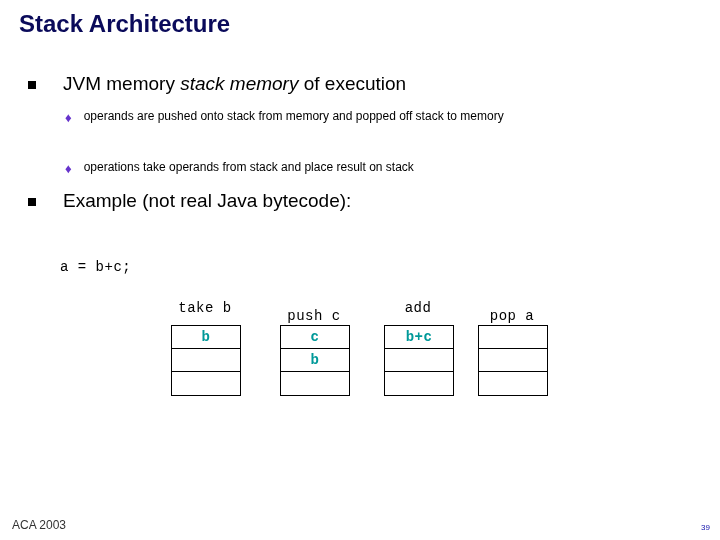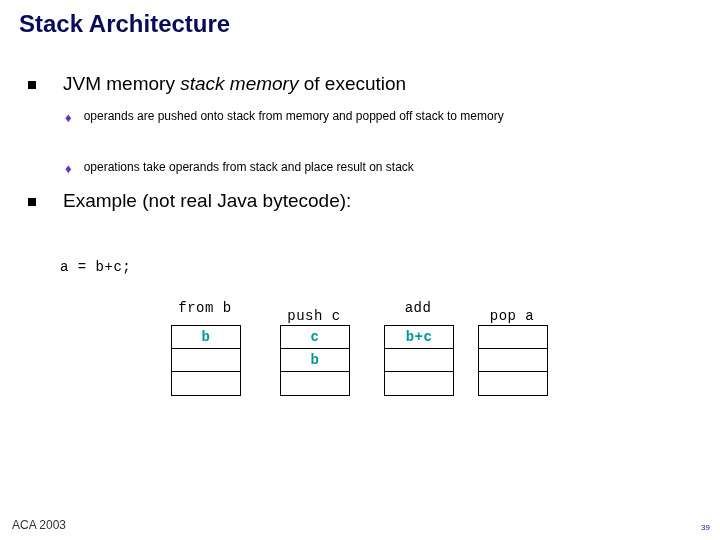--- a/index.html
+++ b/index.html
@@ -160,21 +160,21 @@
     <span class="bullet2-text">operations take operands from stack and place result on stack</span>
   </div>
 
   <div class="bullet1" style="left:28px; top:189px;">
     <span class="bullet1-marker"></span>
     <span class="bullet1-text">Example (not real Java bytecode):</span>
   </div>
 
   <div class="code-line" style="left:60px; top:259px;">a = b+c;</div>
 
-  <div class="stack-label" style="left:170px; top:300px; width:70px;">from b</div>
+  <div class="stack-label" style="left:170px; top:300px; width:70px;">take b</div>
   <div class="stack-box" style="left:171px; top:325px;">
     <div class="stack-cell">b</div>
     <div class="stack-cell"></div>
     <div class="stack-cell last"></div>
   </div>
 
   <div class="stack-label" style="left:279px; top:308px; width:70px;">push c</div>
   <div class="stack-box" style="left:280px; top:325px;">
     <div class="stack-cell">c</div>
     <div class="stack-cell">b</div>

